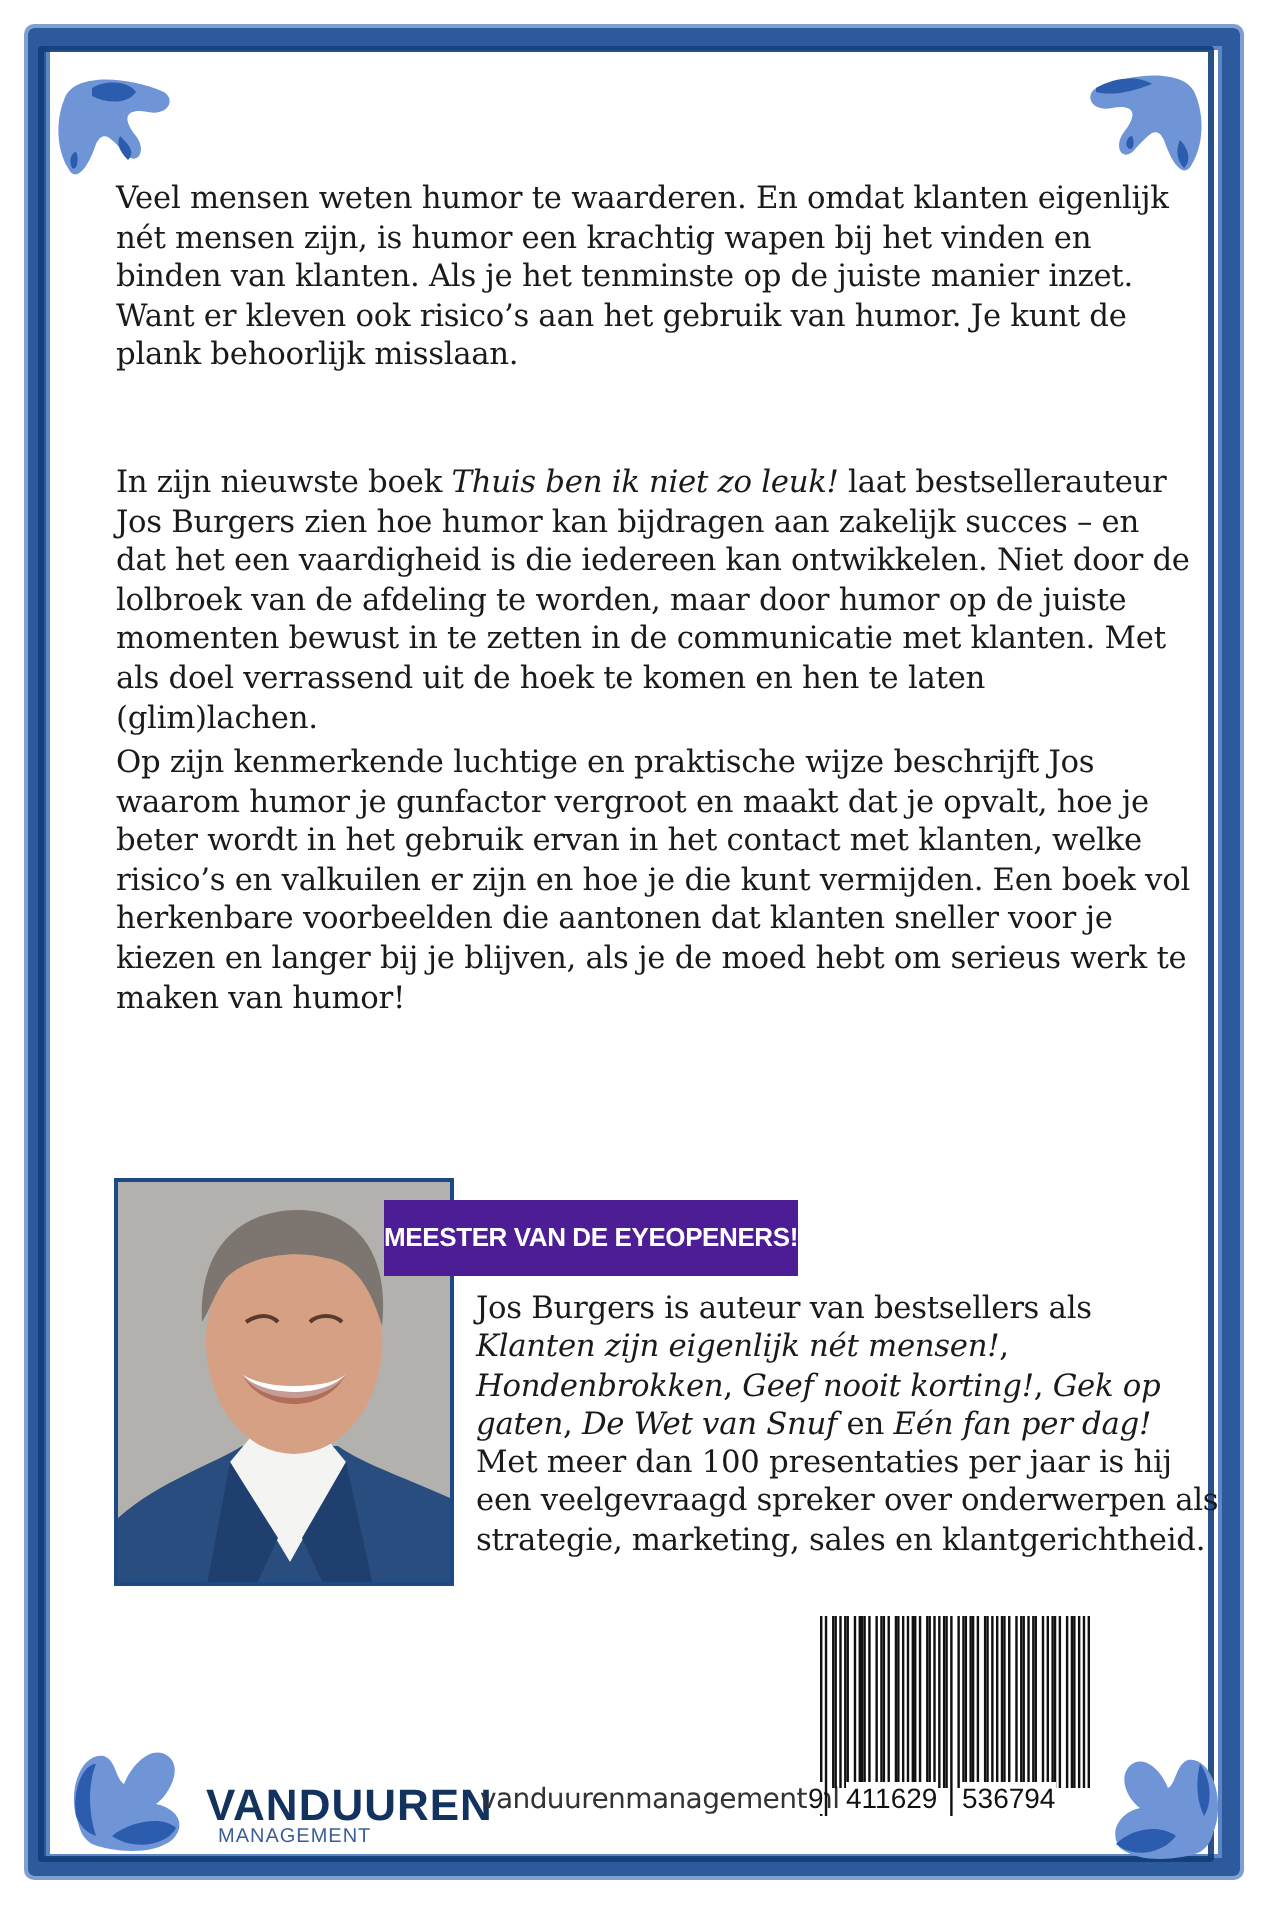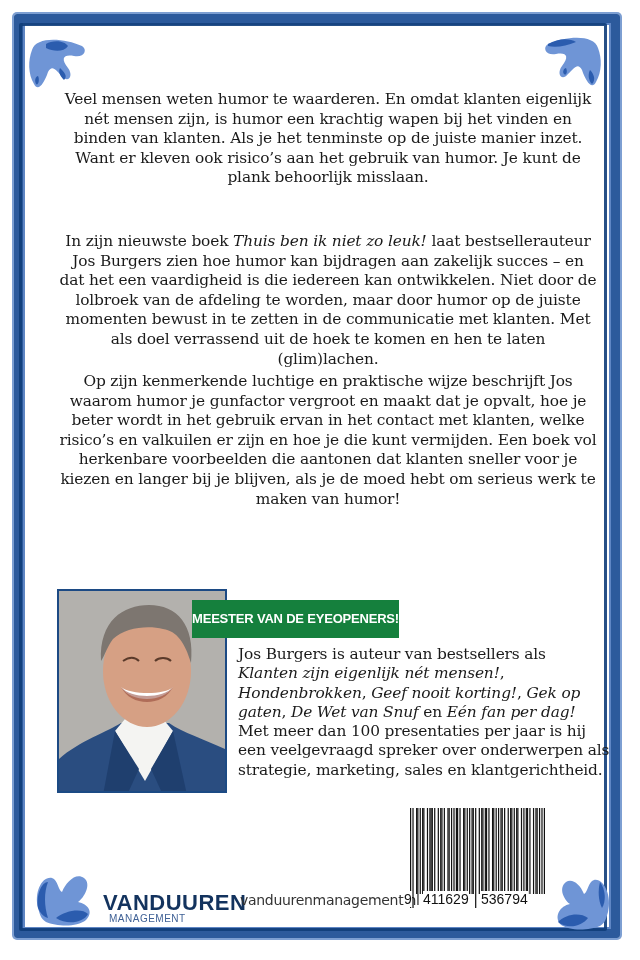--- a/index.html
+++ b/index.html
@@ -1,29 +1,29 @@
 <!DOCTYPE html>
 <html><head>
 <meta charset="utf-8">
 <style>
   html, body { margin: 0; padding: 0; }
   body { width: 640px; height: 960px; background: #ffffff; position: relative; overflow: hidden; font-family: "DejaVu Serif", serif; color: #1a1a1a; }
   .frame { position: absolute; left: 14px; top: 14px; width: 606px; height: 924px; border: 9px solid #2c5a9c; border-radius: 3px; box-shadow: inset 0 0 0 2px #5f86c4, 0 0 0 2px #7d9fd2; box-sizing: border-box; }
   .frame-inner { position: absolute; left: 19px; top: 23px; width: 588px; height: 908px; border: 3px solid #0f3d7a; border-radius: 2px; box-sizing: border-box; opacity: .9; }
   .orn { position: absolute; width: 66px; height: 60px; }
   .body-text { position: absolute; left: 58px; width: 540px; font-size: 15.4px; line-height: 19.6px; letter-spacing: -0.15px; }
-  .body-text p { margin: 0; text-align: center; }
+  .body-text p { margin: 0; }
   .p1 { top: 90px; }
   .p2 { top: 232px; }
   .p3 { top: 372px; }
   .bullets { position: absolute; left: 58px; top: 510px; width: 540px; font-size: 15.4px; line-height: 19.6px; margin: 0; padding: 0; list-style: none; letter-spacing: -0.15px; }
   .bullets li { position: relative; padding-left: 24px; }
   .bullets li::before { content: "\2022"; position: absolute; left: 0; top: 0; font-size: 18px; }
   .photo { position: absolute; left: 57px; top: 589px; width: 170px; height: 204px; border: 2px solid #1c4a84; background: linear-gradient(#a8a6a2, #bdbcb8); overflow: hidden; box-sizing: border-box; }
-  .banner { position: absolute; left: 192px; top: 600px; width: 207px; height: 38px; background: #15803d; color: #fff; font-family: "Liberation Sans", sans-serif; font-weight: bold; font-size: 13px; line-height: 38px; text-align: center; letter-spacing: -0.2px; }
+  .banner { position: absolute; left: 192px; top: 600px; width: 207px; height: 38px; background: #4c1d95; color: #fff; font-family: "Liberation Sans", sans-serif; font-weight: bold; font-size: 13px; line-height: 38px; text-align: center; letter-spacing: -0.2px; }
   .bio { position: absolute; left: 238px; top: 645px; width: 372px; font-size: 15.4px; line-height: 19.3px; letter-spacing: -0.15px; }
   .bio i { font-style: italic; }
   .logo { position: absolute; left: 103px; top: 879px; margin-top: 14px; }
   .logo-main { font-family: "Liberation Sans", sans-serif; font-size: 22px; font-weight: bold; color: #13335e; letter-spacing: 0.5px; line-height: 20px; }
   .logo-sub { font-family: "Liberation Sans", sans-serif; font-size: 10px; color: #3d5f94; letter-spacing: 0.5px; margin-left: 6px; }
   .url { position: absolute; left: 240px; top: 892px; font-family: "DejaVu Sans", sans-serif; font-size: 14px; color: #333; letter-spacing: -0.3px; }
   .barcode { position: absolute; left: 410px; top: 808px; width: 135px; height: 100px; }
   .isbn-digits { position: absolute; top: 891px; font-family: "Liberation Sans", sans-serif; font-size: 14px; color: #111; background: #fff; line-height: 16px; }
 </style>
 </head>

